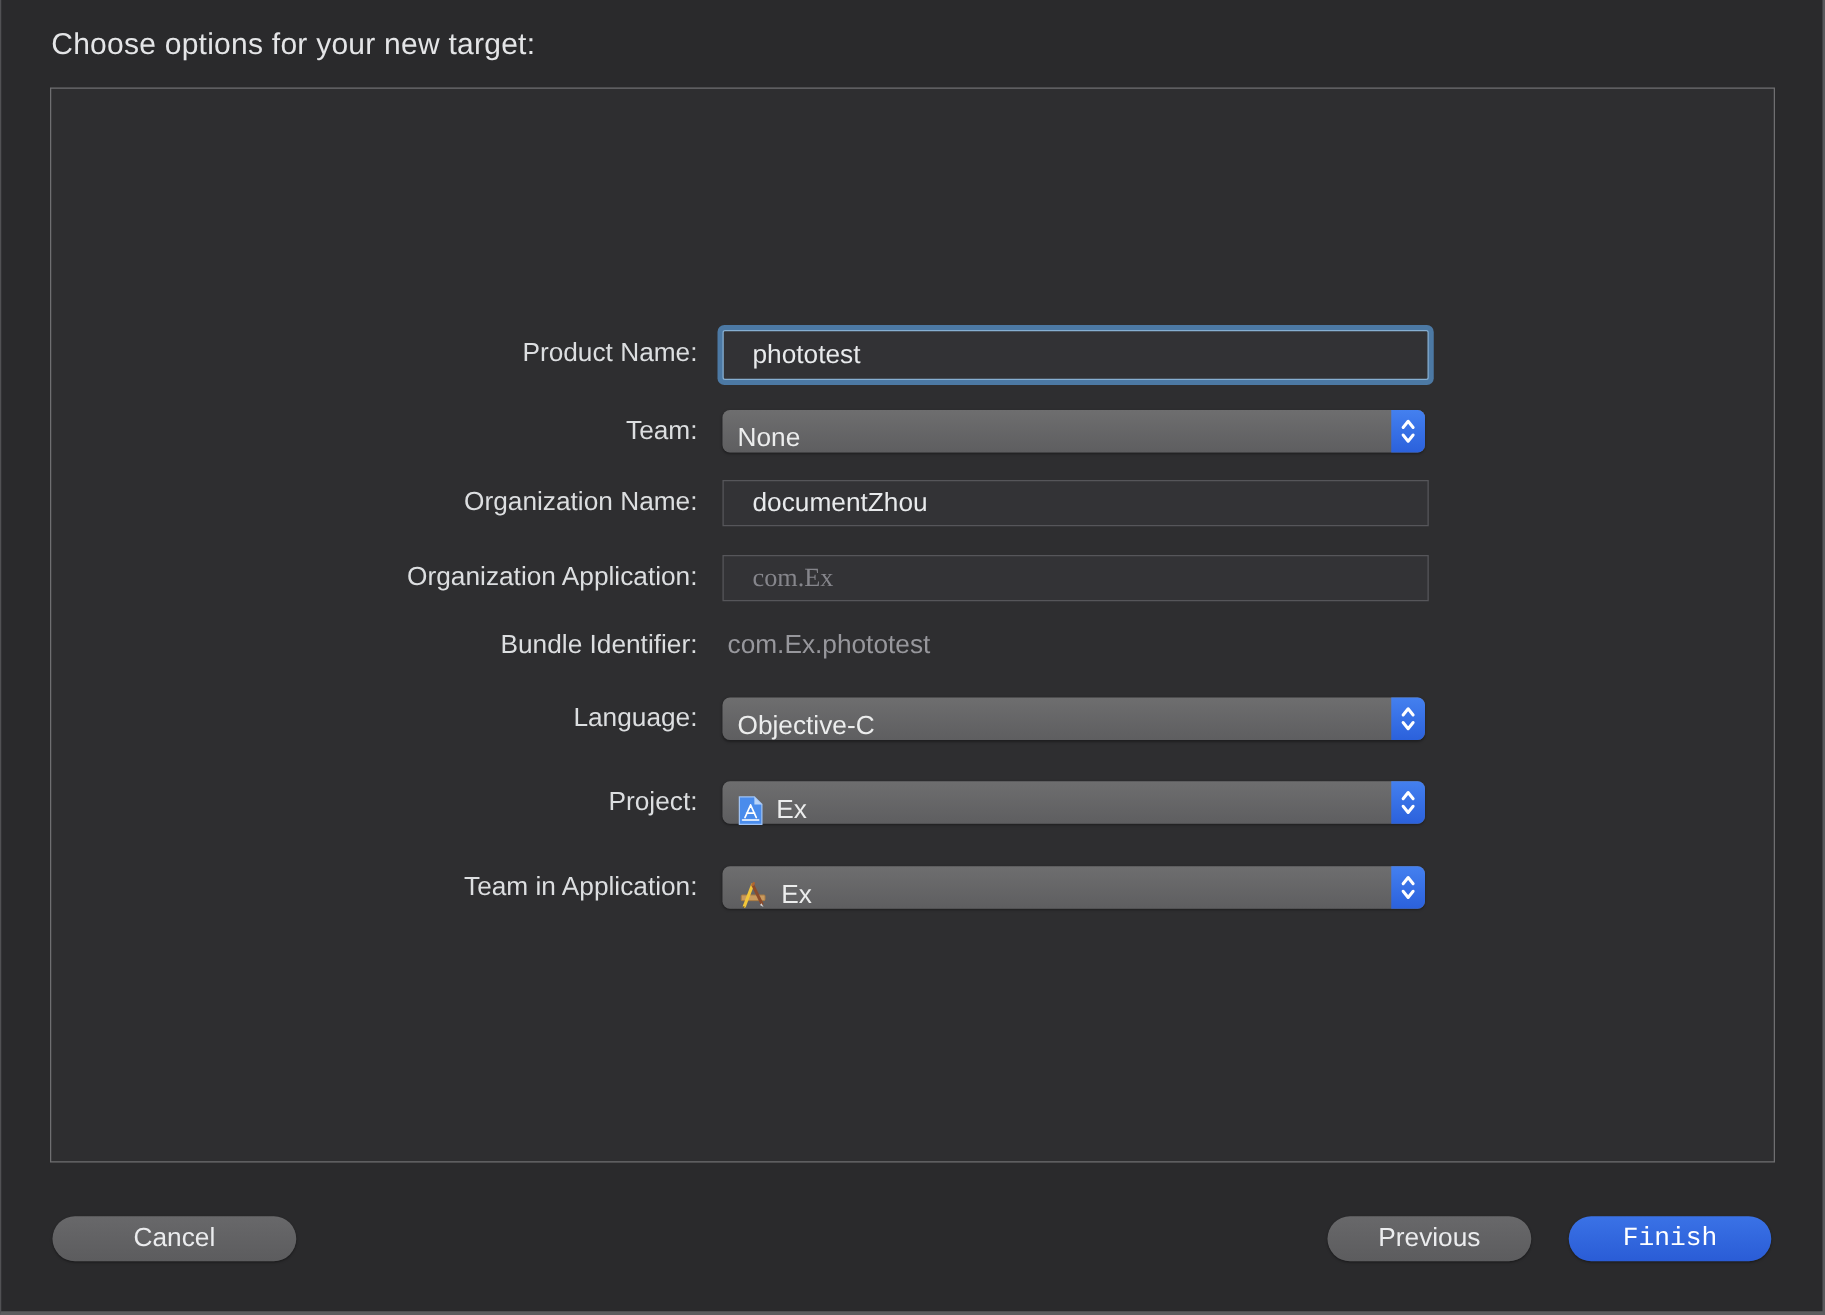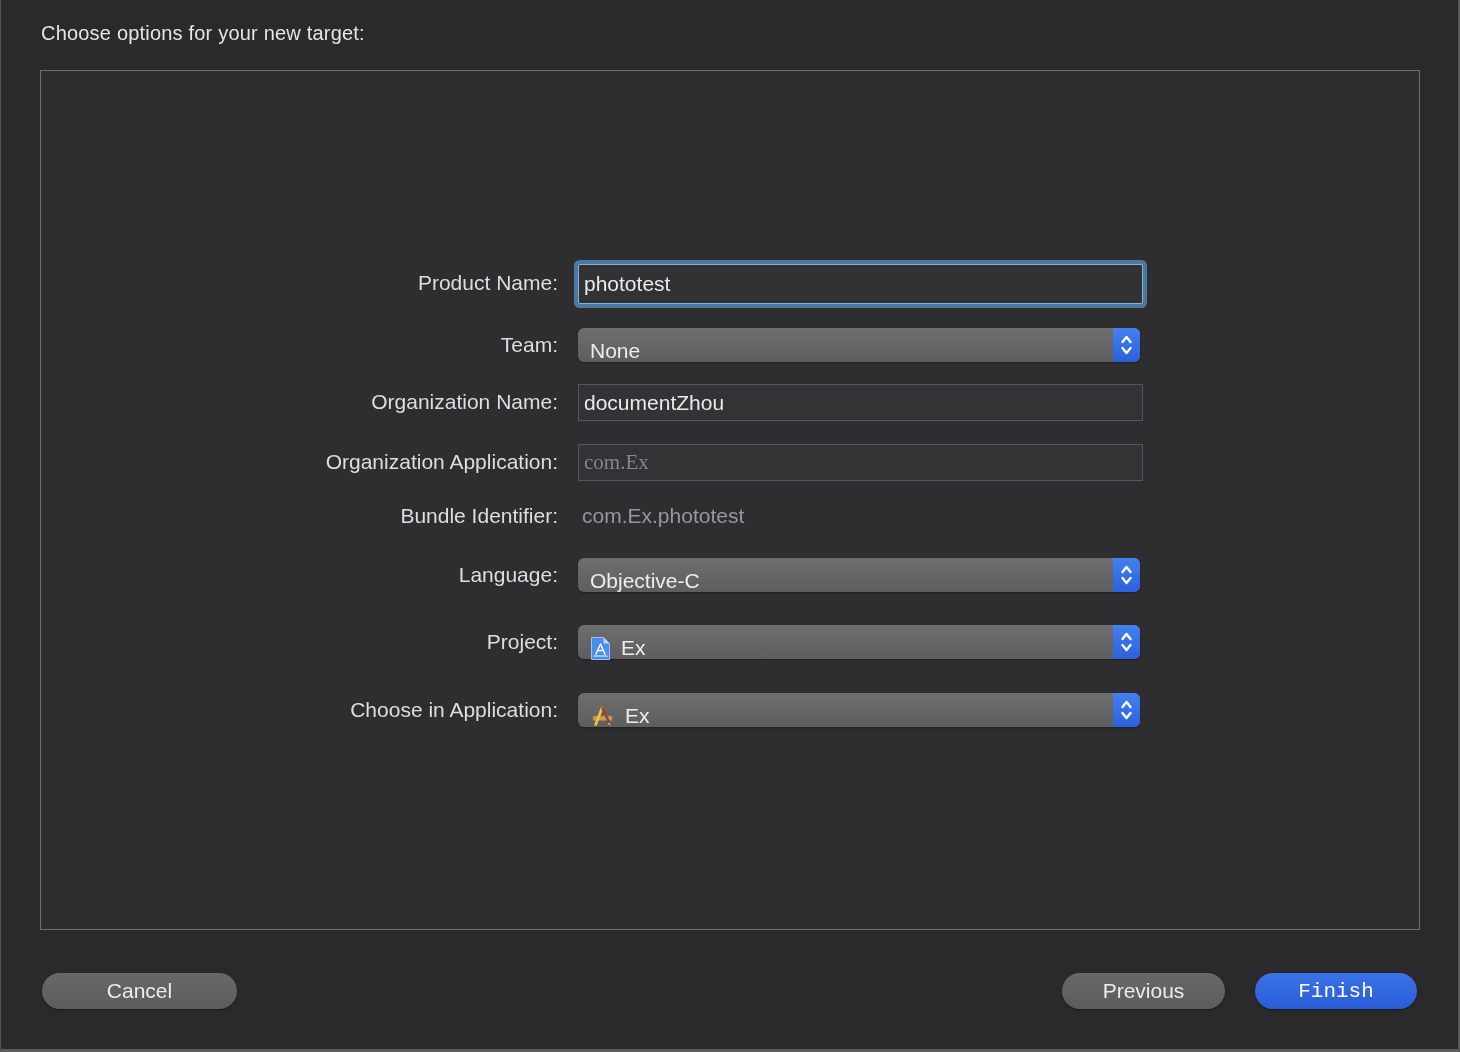--- a/index.html
+++ b/index.html
@@ -12,37 +12,37 @@
   }
   .window-frame {
     position: absolute; inset: 0;
     border-left: 1px solid #515154;
     border-right: 2px solid #59595c;
     border-bottom: 3px solid #5c5c5e;
     pointer-events: none;
   }
   .dialog-title {
     position: absolute; left: 41px; top: 22px;
-    font-size: 20px; color: #e4e5e7; letter-spacing: 0.2px; text-align: right;
+    font-size: 24px; color: #e4e5e7; letter-spacing: 0.2px; text-align: right;
   }
   .options-panel {
     position: absolute; left: 40px; top: 70px;
     width: 1380px; height: 860px;
     border: 1.5px solid #6f6f71;
     background: #2e2e30;
   }
   .field-label {
     position: absolute; left: 0; width: 558px;
     text-align: right; font-size: 21px; color: #dcdee0;
     line-height: 26px; white-space: nowrap;
   }
   .text-input {
     position: absolute; left: 578px; width: 565px; height: 37px;
     background: #333336; border: 1px solid #56565a;
-    color: #e8eaec; font-size: 21px; padding: 0 5px;
+    color: #e8eaec; font-size: 21px; padding: 0 23px;
     font-family: "Liberation Sans", "DejaVu Sans", sans-serif;
     outline: none;
   }
   .text-input::placeholder { color: #85858b; opacity: 1; }
   .text-input.focused {
     left: 578px; top: 264px; height: 40px;
     border: 1px solid #86afd2;
     box-shadow: 0 0 0 4px #4c79a4;
     border-radius: 2px;
     background: #323235;
@@ -136,21 +136,21 @@
   </span>
   <span class="popup-value">Ex</span>
   <span class="stepper">
     <svg width="13" height="24" viewBox="0 0 13 24">
       <polyline points="2.5,9 6.5,4 10.5,9" fill="none" stroke="#ffffff" stroke-width="2.4" stroke-linecap="round" stroke-linejoin="round"></polyline>
       <polyline points="2.5,15 6.5,20 10.5,15" fill="none" stroke="#ffffff" stroke-width="2.4" stroke-linecap="round" stroke-linejoin="round"></polyline>
     </svg>
   </span>
 </div>
 
-<div class="field-label" style="top:697px">Choose in Application:</div>
+<div class="field-label" style="top:697px">Team in Application:</div>
 <div class="popup" style="top:693px">
   <span class="app-icon">
     <svg width="25" height="24" viewBox="0 0 25 24">
       <rect x="3" y="12" width="19" height="4.5" rx="0.8" fill="#c99a5e" stroke="#a87b43" stroke-width="0.8"></rect>
       <path d="M5.5 21 L12 4" stroke="#f2c63a" stroke-width="2.6" stroke-linecap="round"></path>
       <path d="M5.8 21.5 l-1.3 0.9 0.4 -1.7 z" fill="#3b2c1c"></path>
       <path d="M12.5 4.5 L19.5 19" stroke="#8a4a2b" stroke-width="2.4" stroke-linecap="round"></path>
       <path d="M19.2 18.5 l1.6 3 -2.8 -1.6 z" fill="#d8d8da"></path>
       <path d="M12 4 l1 -1.4" stroke="#b0652f" stroke-width="2" stroke-linecap="round"></path>
     </svg>

